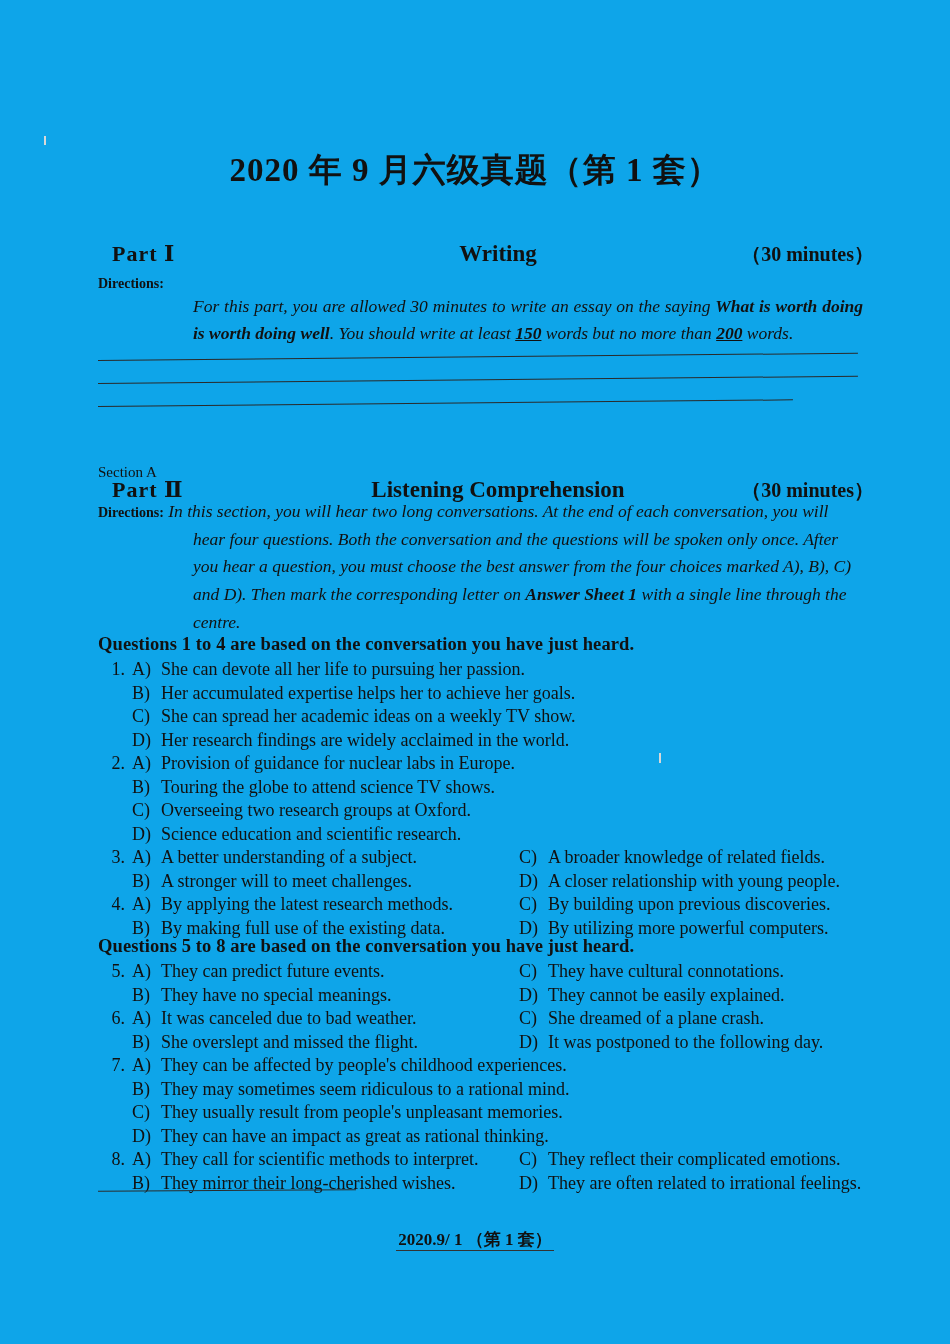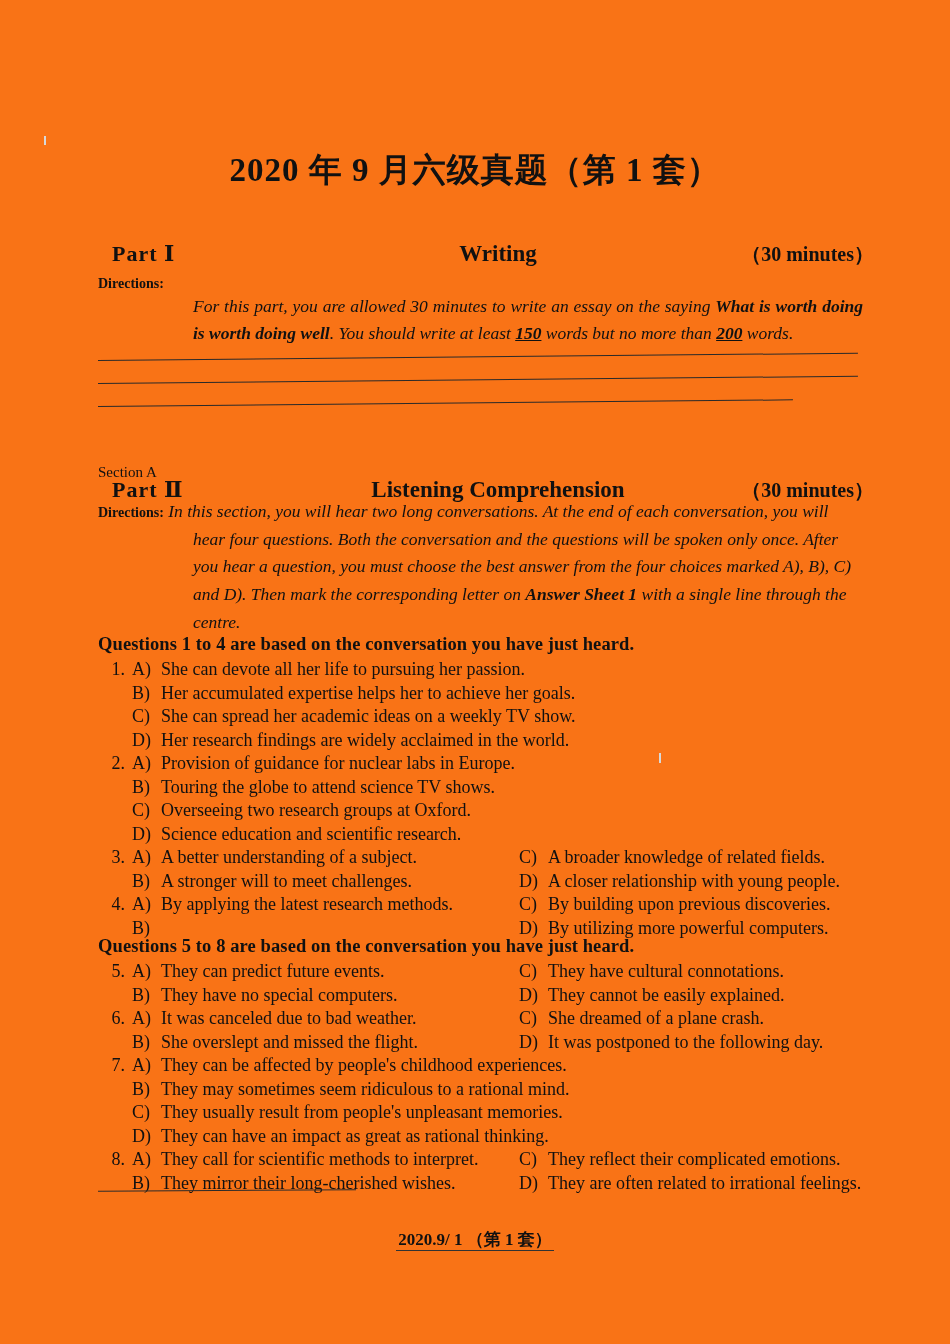--- a/index.html
+++ b/index.html
@@ -14,21 +14,21 @@
     font-family: "Liberation Serif", "DejaVu Serif", serif;
     color: #111111;
     overflow: hidden;
   }
 
   .page {
     position: absolute;
     left: 0; top: 0;
     width: 950px;
     height: 1344px;
-    background: #f97316;
+    background: #0ea5e9;
   }
 
   
   .doc-title {
     position: absolute;
     left: 0; top: 148px;
     width: 950px;
     text-align: center;
     font-size: 33px;
     font-weight: bold;
@@ -296,20 +296,21 @@
         </div>
         <div class="opt-cell right">
           <span class="opt-letter">C)</span>
           <span class="opt-text">By building upon previous discoveries.</span>
         </div>
       </div>
       <div class="opt-row">
         <div class="q-num"></div>
         <div class="opt-cell left">
           <span class="opt-letter">B)</span>
+          <span class="opt-text">By making full use of the existing data.</span>
         </div>
         <div class="opt-cell right">
           <span class="opt-letter">D)</span>
           <span class="opt-text">By utilizing more powerful computers.</span>
         </div>
       </div>
     </div>
 
   <div class="q-head" style="top:936px;">Questions 5 to 8 are based on the conversation you have just heard.</div>
   <div class="q-block" id="group2-block" style="top:960px;">
@@ -321,21 +322,21 @@
         </div>
         <div class="opt-cell right">
           <span class="opt-letter">C)</span>
           <span class="opt-text">They have cultural connotations.</span>
         </div>
       </div>
       <div class="opt-row">
         <div class="q-num"></div>
         <div class="opt-cell left">
           <span class="opt-letter">B)</span>
-          <span class="opt-text">They have no special computers.</span>
+          <span class="opt-text">They have no special meanings.</span>
         </div>
         <div class="opt-cell right">
           <span class="opt-letter">D)</span>
           <span class="opt-text">They cannot be easily explained.</span>
         </div>
       </div>
       <div class="opt-row">
         <div class="q-num">6.</div>
         <div class="opt-cell left">
           <span class="opt-letter">A)</span>

